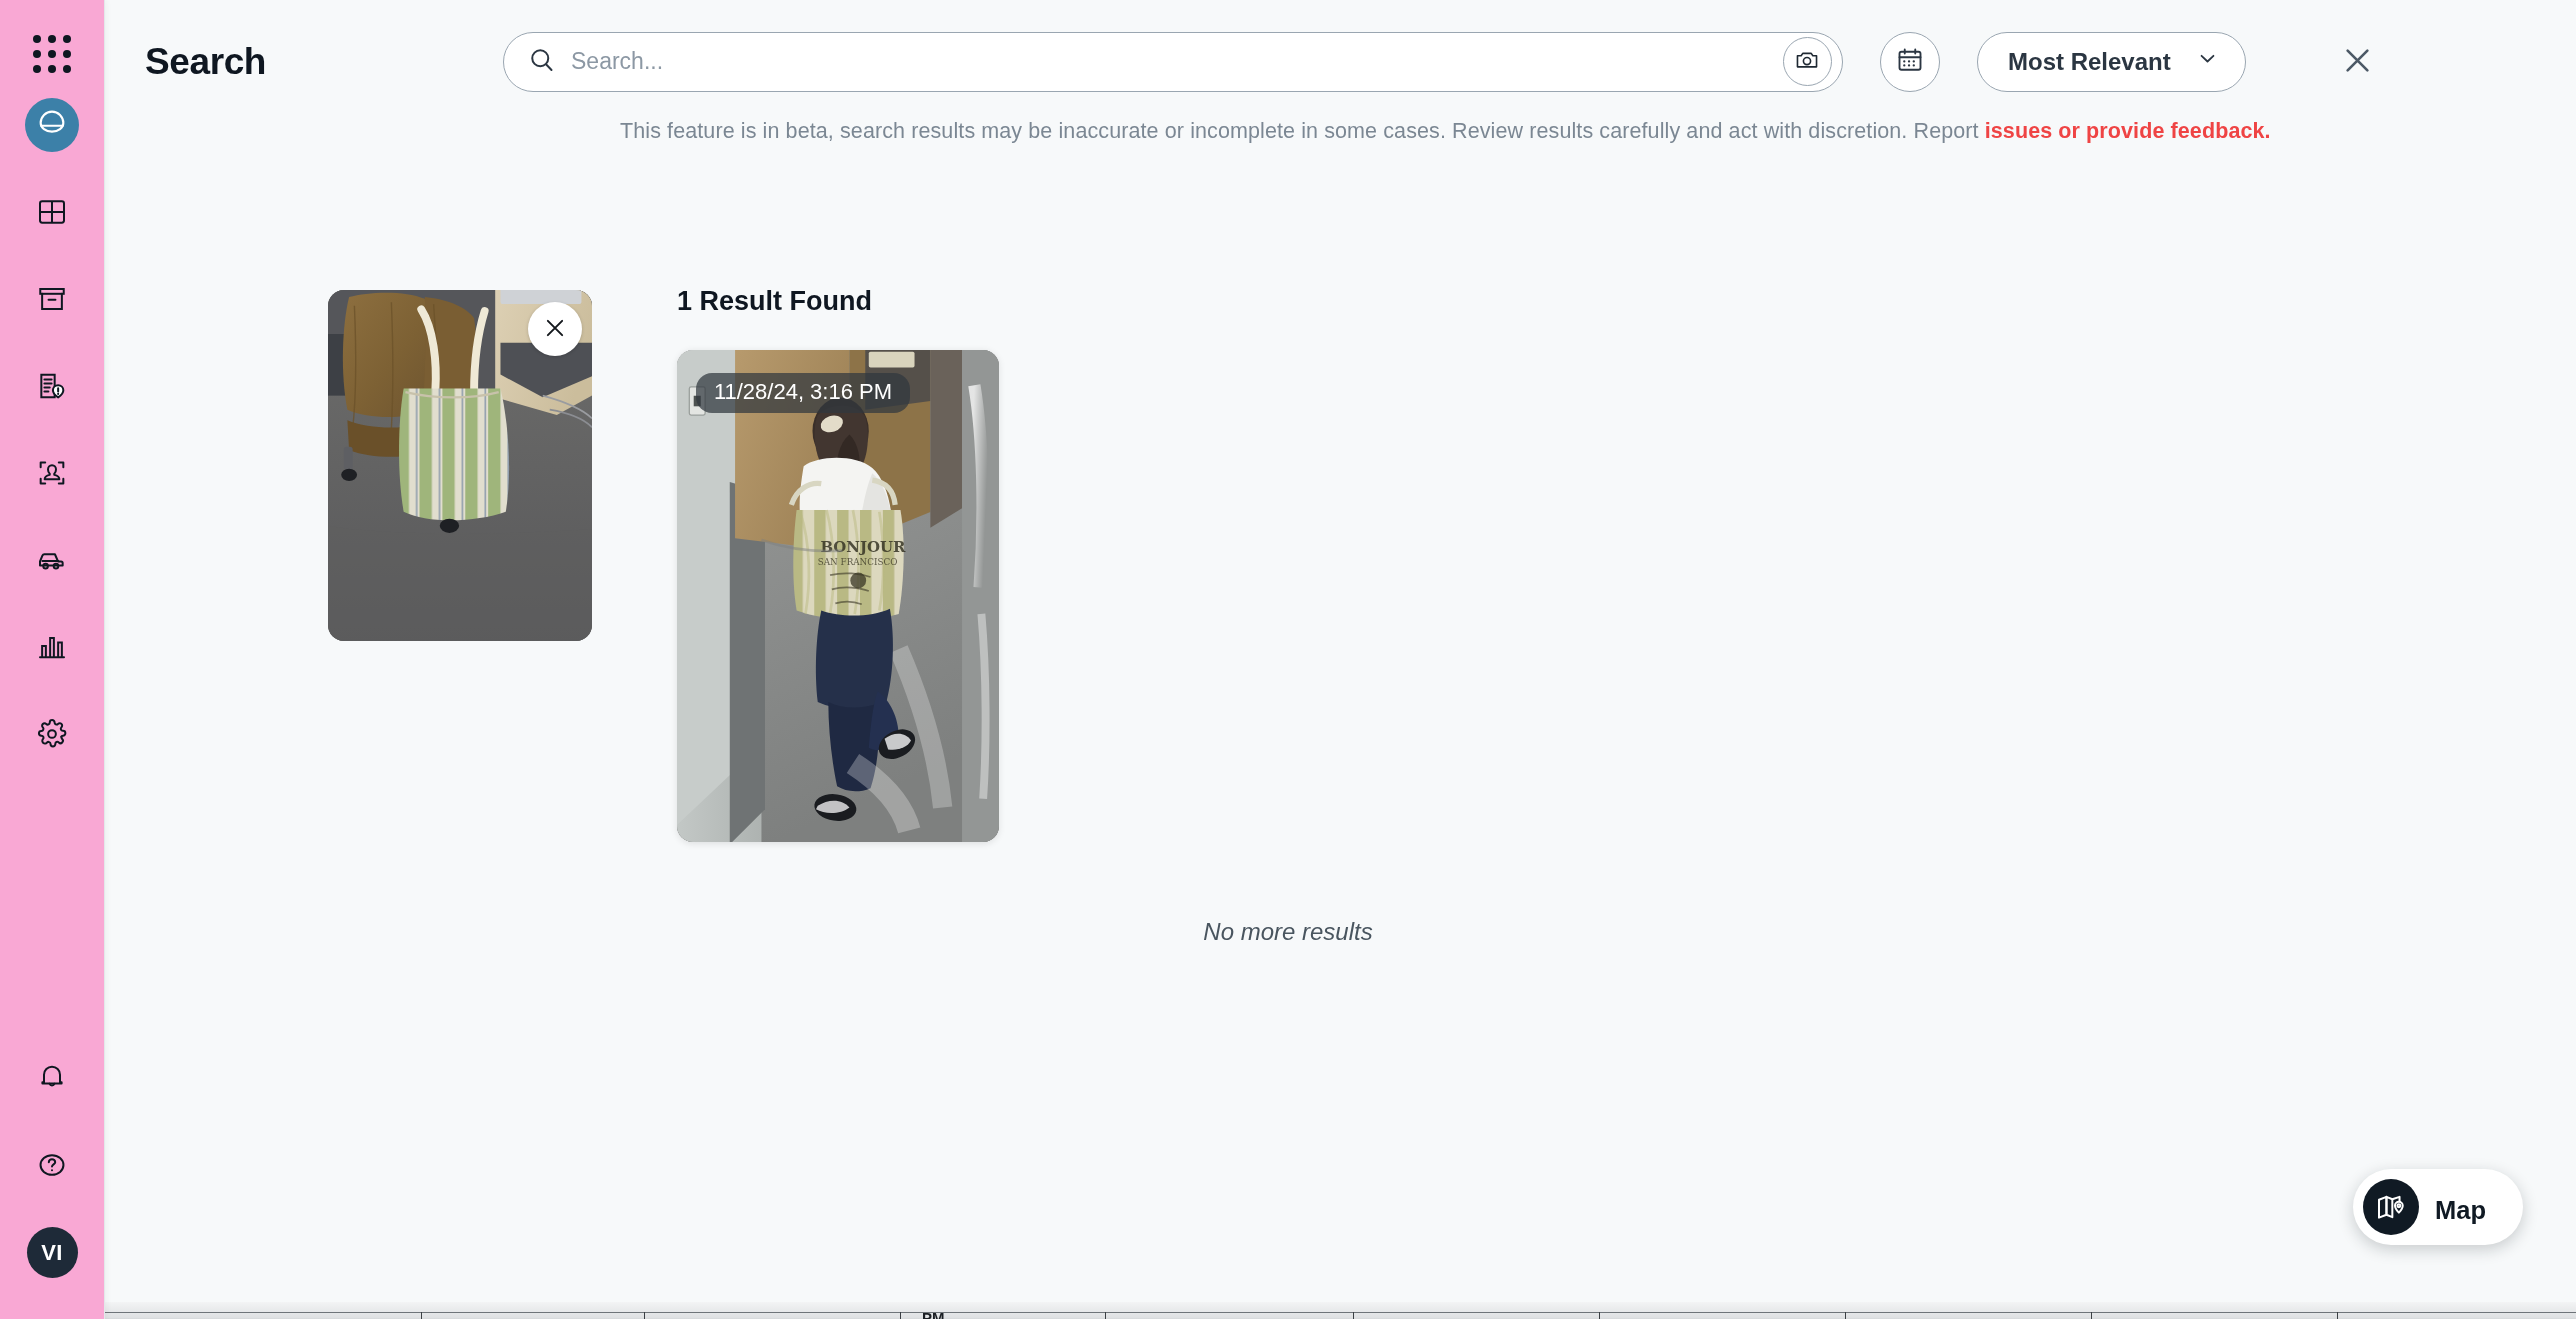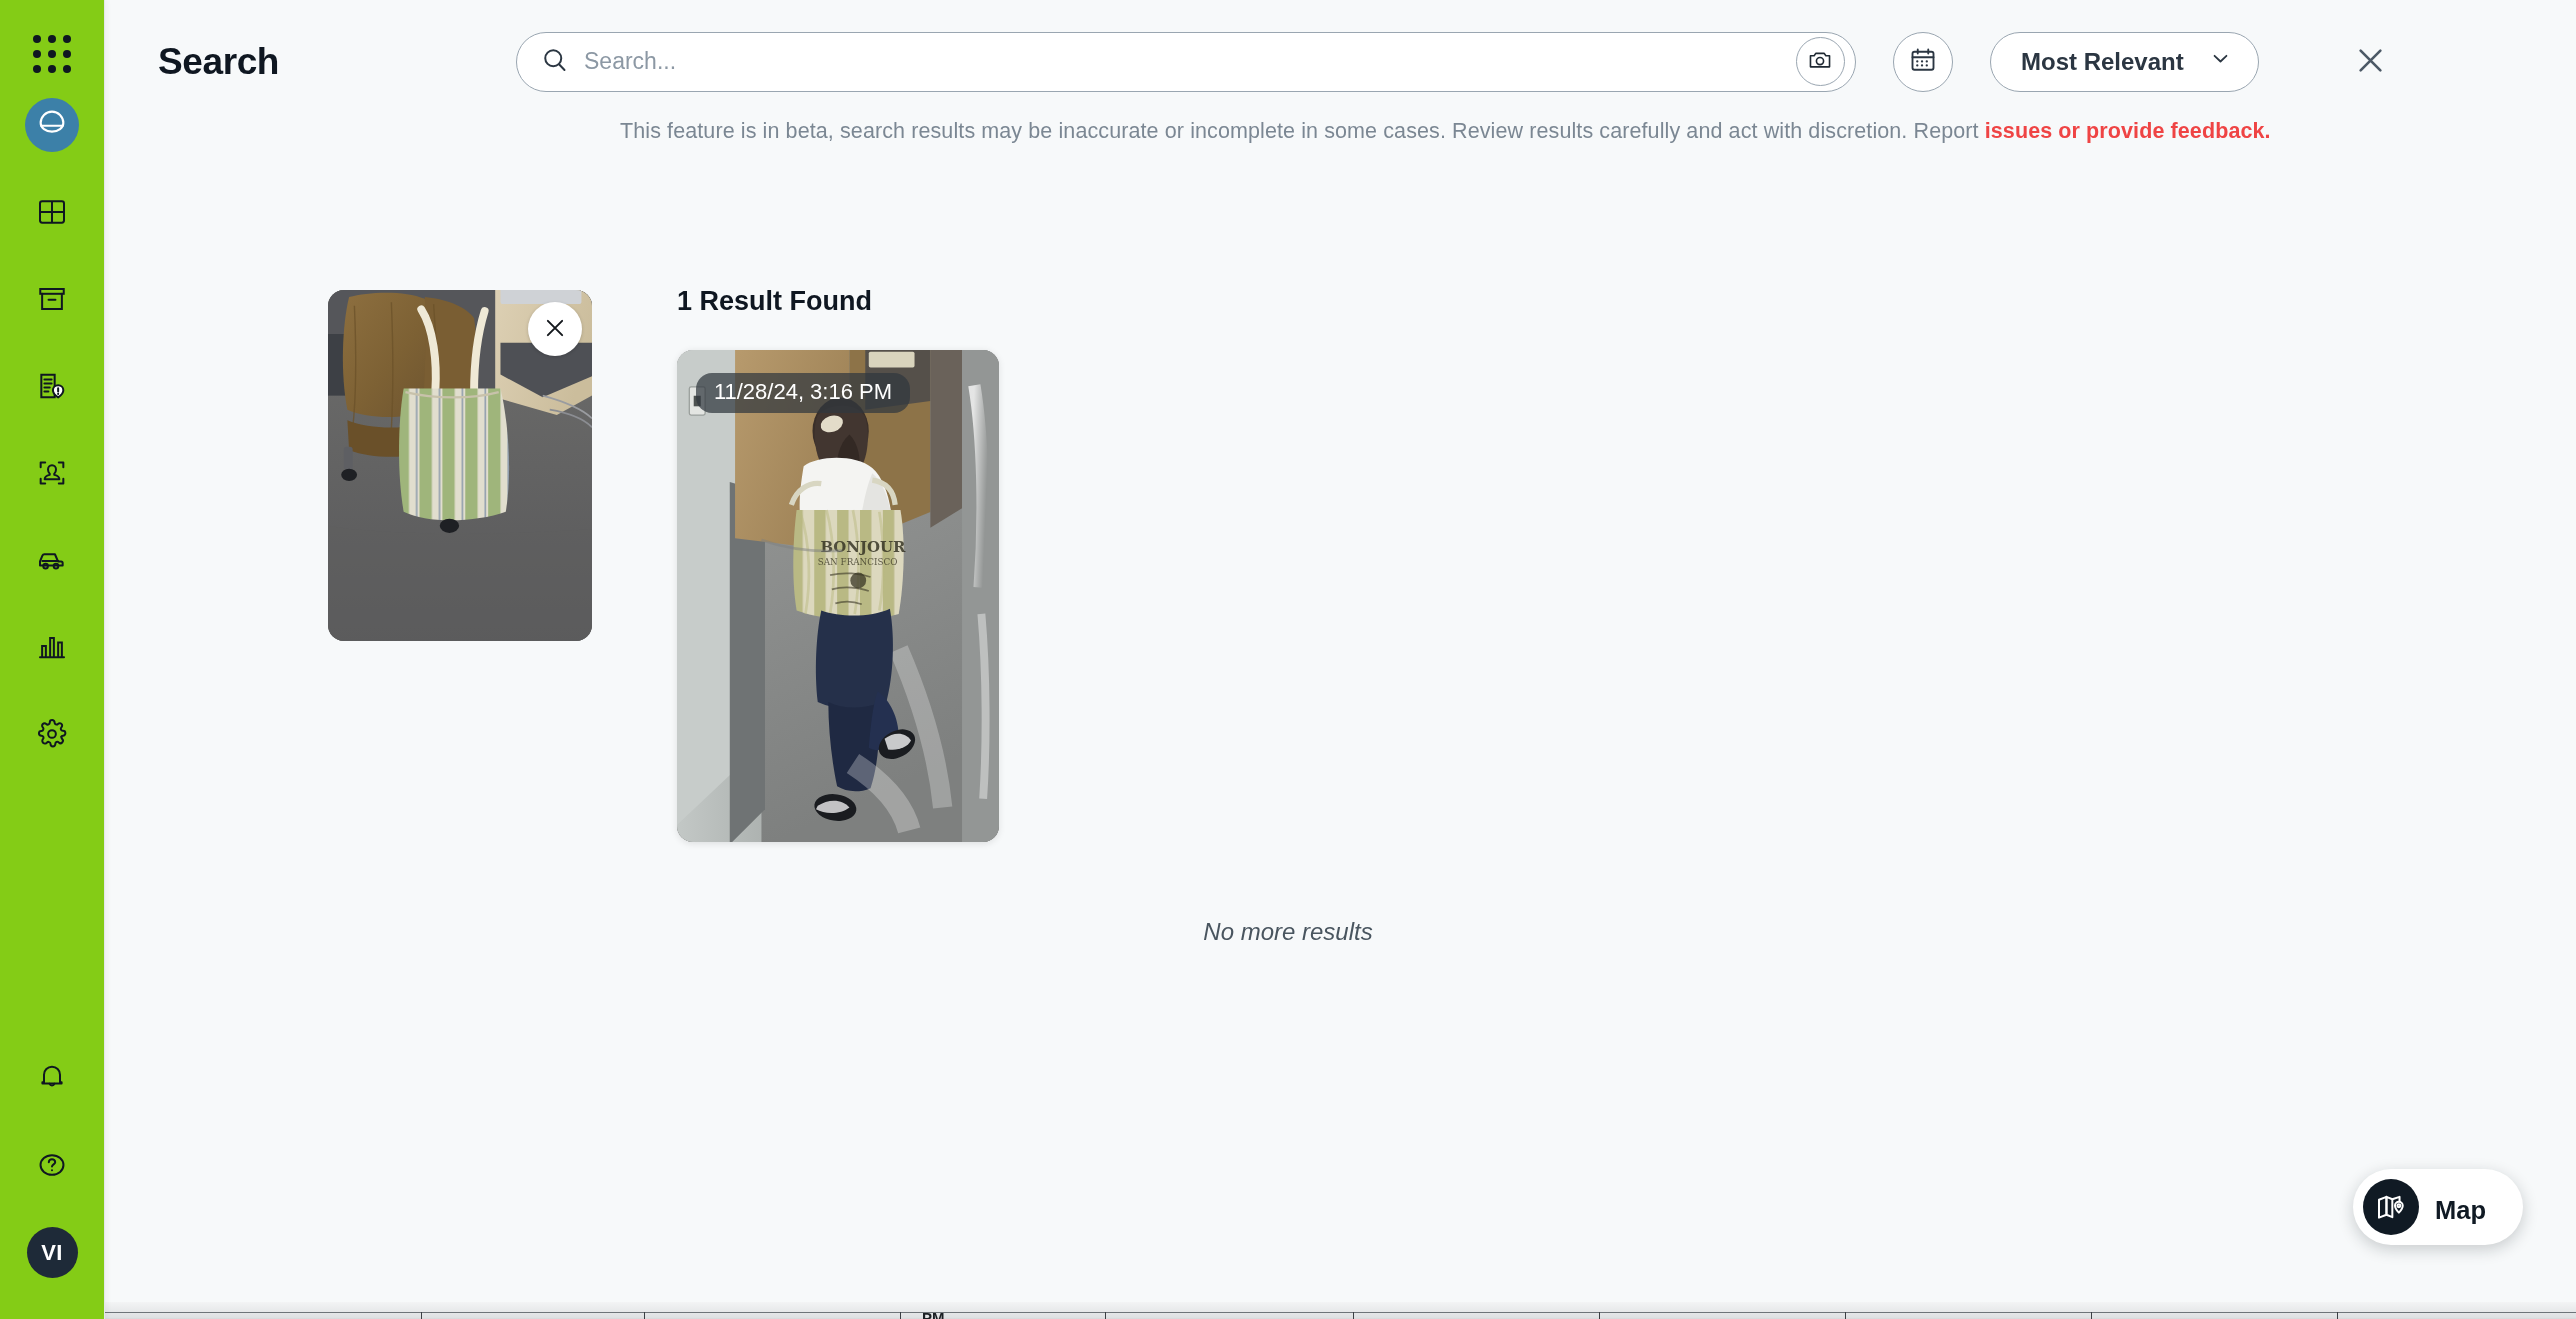--- a/index.html
+++ b/index.html
@@ -7,21 +7,21 @@
     width: 2576px; height: 1320px;
     overflow: hidden;
     font-family: "Liberation Sans", sans-serif;
     background: #f7f9fa;
   }
   .app { position: relative; width: 2576px; height: 1320px; display: flex; }
 
   
   .sidebar {
     width: 105px; height: 100%;
-    background: #84cc16;
+    background: #f9a8d4;
     border-right: 0.9px solid #e4e7ea;
     display: flex; flex-direction: column; align-items: center;
     position: relative; z-index: 6;
     box-shadow: 1.8px 0 5.3px rgba(0,0,0,0.04);
   }
   .sb-apps { margin-top: 35px; margin-bottom: 24.6px; cursor: pointer; }
   .dotgrid { display: grid; grid-template-columns: repeat(3, 8px); grid-gap: 7px; }
   .dotgrid i { width: 8px; height: 8px; border-radius: 50%; background: #0f1721; display: block; }
 
   .sb-nav { display: flex; flex-direction: column; align-items: center; gap: 0; }
@@ -43,21 +43,21 @@
     font-size: 22px; font-weight: 600; letter-spacing: 0.4px;
     cursor: pointer; margin-bottom: 0;
   }
 
   
   .main { flex: 1; position: relative; background: #f7f9fa; display: flex; flex-direction: column; }
 
   .topbar {
     height: 123px; flex: 0 0 123px;
     display: flex; align-items: center;
-    padding: 0 39px 0 40px; gap: 0; margin-left: 13px;
+    padding: 0 39px 0 40px; gap: 0;
   }
   .page-title { font-size: 37px; font-weight: 700; color: #0f1721; letter-spacing: -0.4px; }
 
   .search-wrap { margin-left: 237px; display: flex; align-items: center; gap: 37px; }
 
   .searchbox {
     width: 1340px; height: 60px;
     background: #ffffff;
     border: 1.3px solid #9aa6b1;
     border-radius: 32px;

